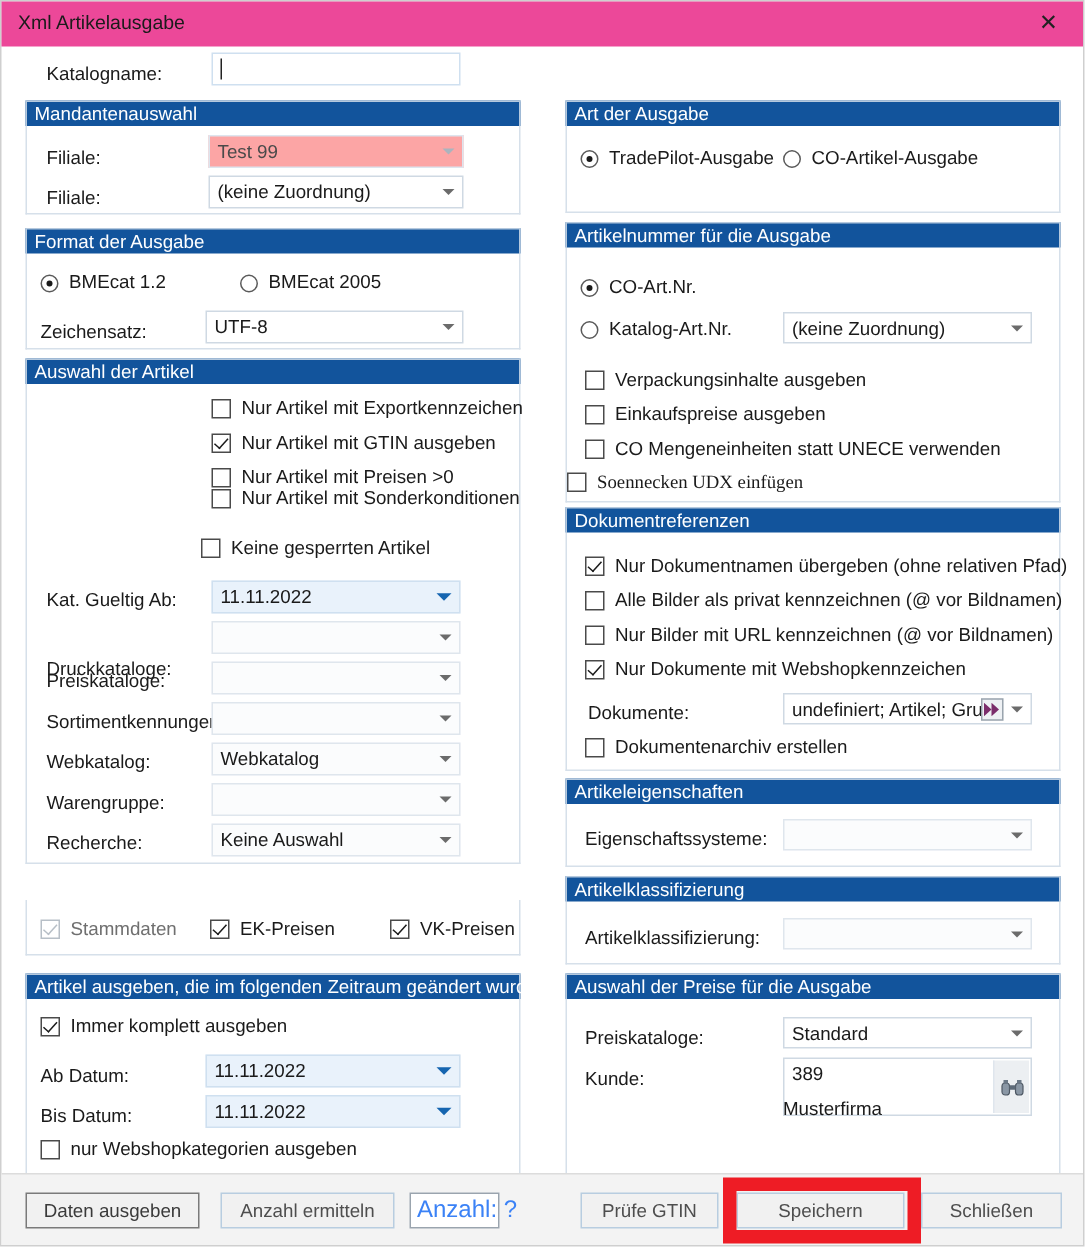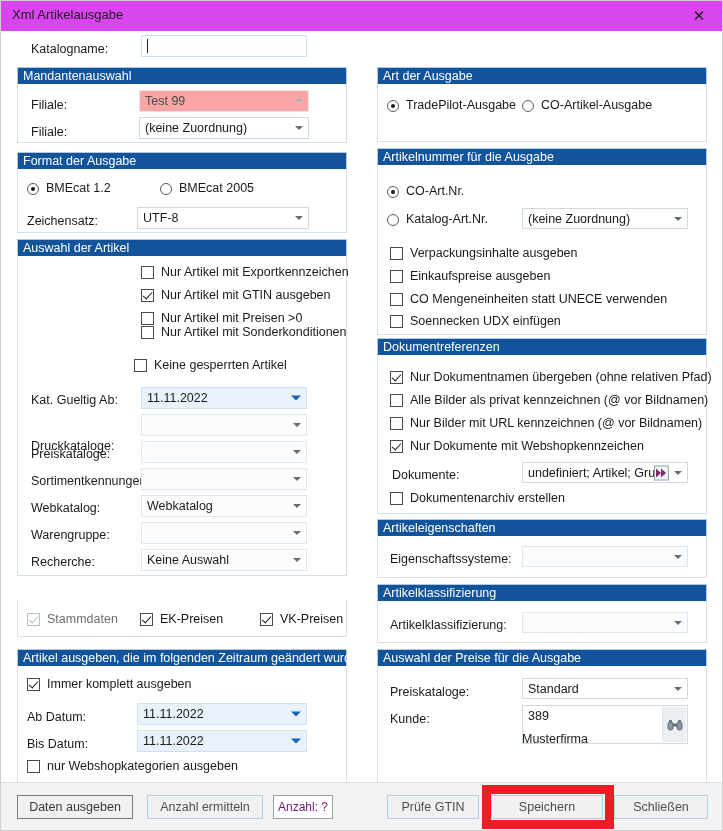--- a/index.html
+++ b/index.html
@@ -8,21 +8,21 @@
     width: 723px; height: 831px;
     background: #ffffff;
     font-family: "Liberation Sans", sans-serif;
     font-size: 12.5px;
     color: #1a1a1a;
     overflow: hidden;
     position: relative;
   }
   
   #window { position:absolute; inset:0; background:#ffffff; border:1px solid #cfcfcf; }
-  #titlebar { position:absolute; left:0; top:0; width:100%; height:30px; background:#d946ef; }
+  #titlebar { position:absolute; left:0; top:0; width:100%; height:30px; background:#ec4899; }
   #title-text { position:absolute; left:11px; top:6px; font-size:13px; color:#1b1b1b; white-space:nowrap; }
   #close-btn {
     position:absolute; right:0; top:0; width:46px; height:29px;
     display:flex; align-items:center; justify-content:center;
     font-size:15px; color:#222; cursor:default; line-height:1;
   }
   .section-head {
     position:absolute; height:17px; background:#12549c;
     color:#ffffff; font-size:12.5px; line-height:17px;
     padding-left:5px; white-space:nowrap;
@@ -107,21 +107,21 @@
   
   #btnbar { position:absolute; left:0; bottom:0; width:100%; height:48px; background:#f3f3f3; border-top:1px solid #dcdcdc; }
   .btn {
     position:absolute; height:24px; background:#f1f1f1; border:1px solid #b8cde0;
     font-size:12.5px; color:#4e4e4e; display:flex; align-items:center; justify-content:center;
     font-family:"Liberation Sans", sans-serif; white-space:nowrap;
   }
   .btn.primary { border:1px solid #7a7a7a; color:#3a3a3a; }
   .countbox {
     position:absolute; height:24px; background:#ffffff; border:1px solid #9aa4ae;
-    font-size:12px; color:#701a75; display:flex; align-items:center;
+    font-size:16px; color:#3b82f6; display:flex; align-items:center;
     padding-left:4px; white-space:nowrap;
   }
   #hilite {
     position:absolute; border:9px solid #ee1c25; background:transparent; pointer-events:none;
   }
 </style>
 </head>
 <body>
 
 <div id="window">
@@ -295,21 +295,21 @@
     <span class="t">Verpackungsinhalte ausgeben</span>
   </div>
   <div class="cb" style="left:389px; top:268px;">
     <span class="box"></span>
     <span class="t">Einkaufspreise ausgeben</span>
   </div>
   <div class="cb" style="left:389px; top:291px;">
     <span class="box"></span>
     <span class="t">CO Mengeneinheiten statt UNECE verwenden</span>
   </div>
-  <div class="cb" style="left:389px; top:313px;">
+  <div class="cb" style="left:377px; top:313px;font-family:Liberation Serif, serif;">
     <span class="box"></span>
     <span class="t">Soennecken UDX einfügen</span>
   </div>
 
   <div class="section-head" style="left:376px; top:337px; width:330px;">Dokumentreferenzen</div>
   <div class="grp-border" style="left:376px; top:354px; width:330px; height:159px;"></div>
 
   <div class="cb" style="left:389px; top:369px;">
     <span class="box checked"></span>
     <span class="t">Nur Dokumentnamen übergeben (ohne relativen Pfad)</span>

